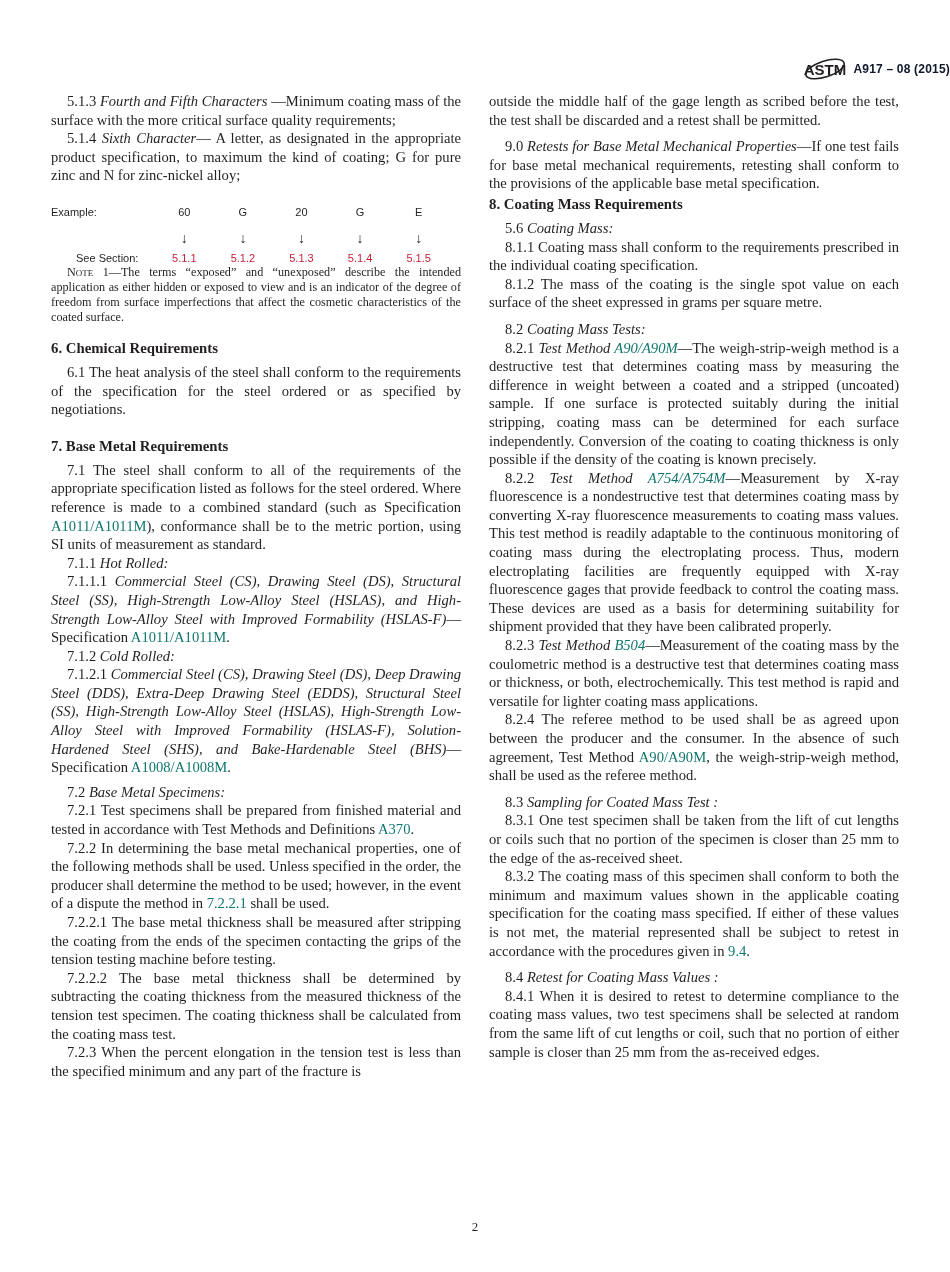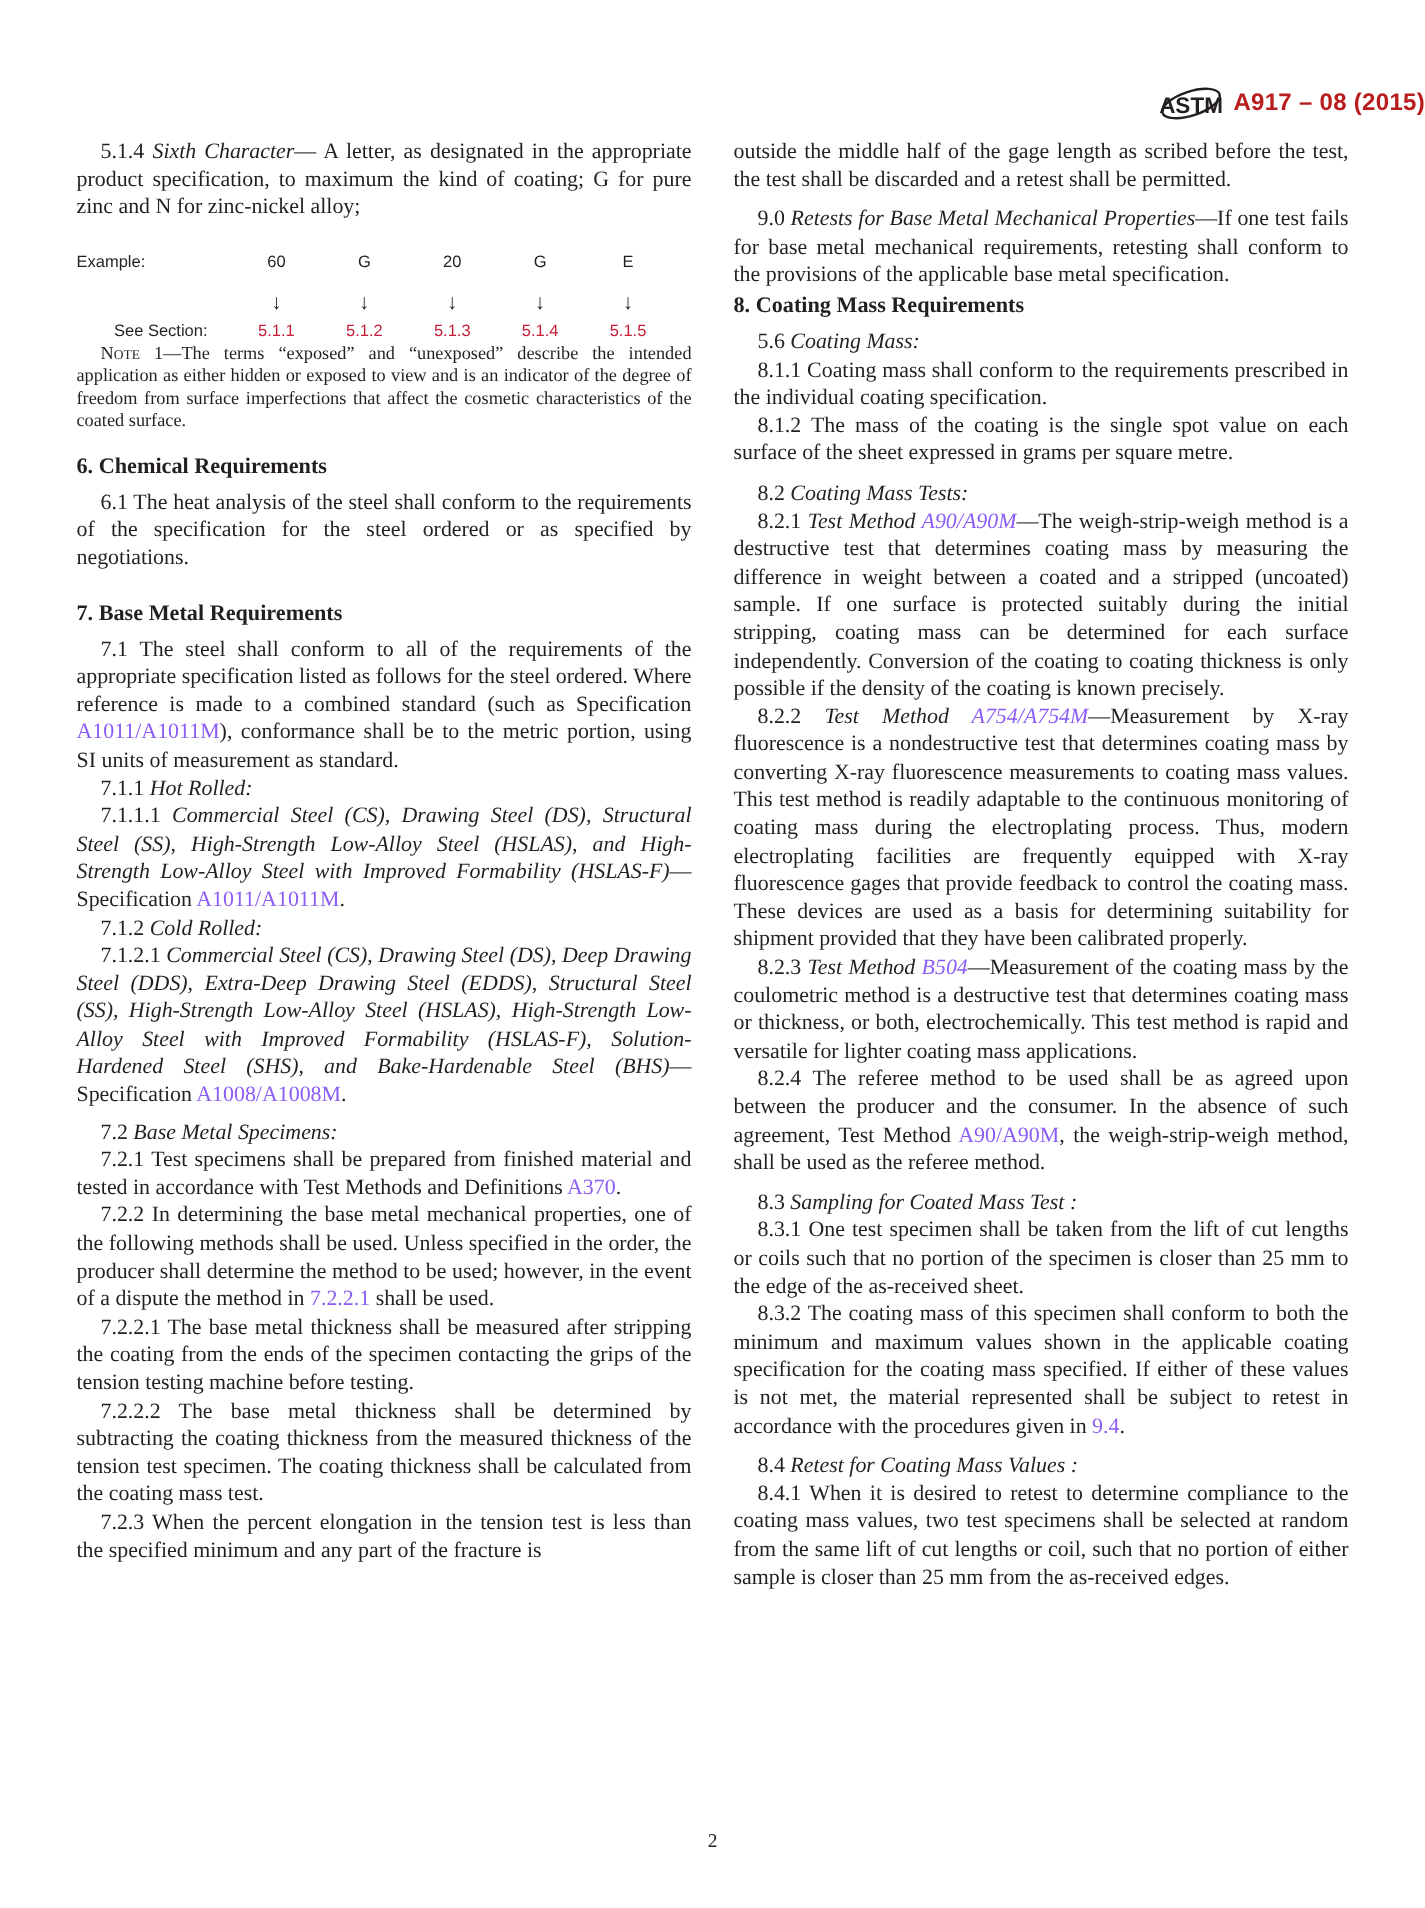--- a/index.html
+++ b/index.html
@@ -1,27 +1,27 @@
 <!DOCTYPE html>
 <html><head>
   <meta charset="utf-8">
   <style>
     html, body { margin: 0; padding: 0; background: #ffffff; }
     body { width: 950px; height: 1272px; position: relative; overflow: hidden;
       font-family: "Liberation Serif", "DejaVu Serif", serif; color: #231f20; }
     .header { position: absolute; top: 54px; left: 0; width: 950px; text-align: right; height: 32px; }
     .header-inner { display: inline-flex; align-items: center; gap: 6px; }
     .logo { width: 44px; height: 30px; }
-    .doc-title { font-family: "Liberation Sans", "DejaVu Sans", sans-serif; font-weight: bold; font-size: 16px; letter-spacing: 0.2px; color: #b91c1c; }
+    .doc-title { font-family: "Liberation Sans", "DejaVu Sans", sans-serif; font-weight: bold; font-size: 12px; letter-spacing: 0.2px; color: #0f172a; }
     .col { position: absolute; top: 92px; width: 410px; font-size: 14.6px; line-height: 18.6px; text-align: justify; }
     .col-left { left: 51px; }
     .col-right { left: 489px; }
     p { margin: 0; text-indent: 16px; }
     p.noind { text-indent: 0; }
-    .link { color: #8b5cf6; }
+    .link { color: #0f766e; }
     i { font-style: italic; }
     h2 { font-size: 14.8px; font-weight: bold; margin: 14px 0 6px 0; line-height: 18px; }
     .gap { height: 8px; }
     .example { font-family: "Liberation Sans", "DejaVu Sans", sans-serif; font-size: 11px; line-height: 13px; margin-top: 8px; }
     .ex-row { display: flex; height: 26px; align-items: flex-end; }
     .ex-row .lbl { width: 104px; }
     .ex-row .lbl.indent { padding-left: 25px; width: 79px; }
     .ex-row .cell { width: 58.6px; text-align: center; }
     .ex-row .cell.red { color: #c41e3a; }
     .ex-row.arrows { font-size: 14px; height: 26px; }
@@ -36,20 +36,21 @@
   <div class="header-inner">
     <svg class="logo" viewBox="0 0 44 30">
       <ellipse cx="22" cy="15" rx="20" ry="8" fill="none" stroke="#231f20" stroke-width="1.6" transform="rotate(-18 22 15)"></ellipse>
       <text x="22" y="21" text-anchor="middle" font-family="Liberation Sans, sans-serif" font-weight="bold" font-size="15" fill="#231f20">ASTM</text>
     </svg>
     <span class="doc-title">A917 – 08 (2015)</span>
   </div>
 </div>
 
 <div class="col col-left">
+  <p><span>5.1.3</span> <i>Fourth and Fifth Characters</i><span> —Minimum coating mass of the surface with the more critical surface quality requirements;</span></p>
   <p><span>5.1.4</span>  <i>Sixth Character</i><span>— A letter, as designated in the appropriate product specification, to maximum the kind of coating; G for pure zinc and N for zinc-nickel alloy;</span></p>
 
   <div class="example">
     <div class="ex-row">
       <span class="lbl">Example:</span>
       <span class="cell">60</span>
       <span class="cell">G</span>
       <span class="cell">20</span>
       <span class="cell">G</span>
       <span class="cell">E</span>

